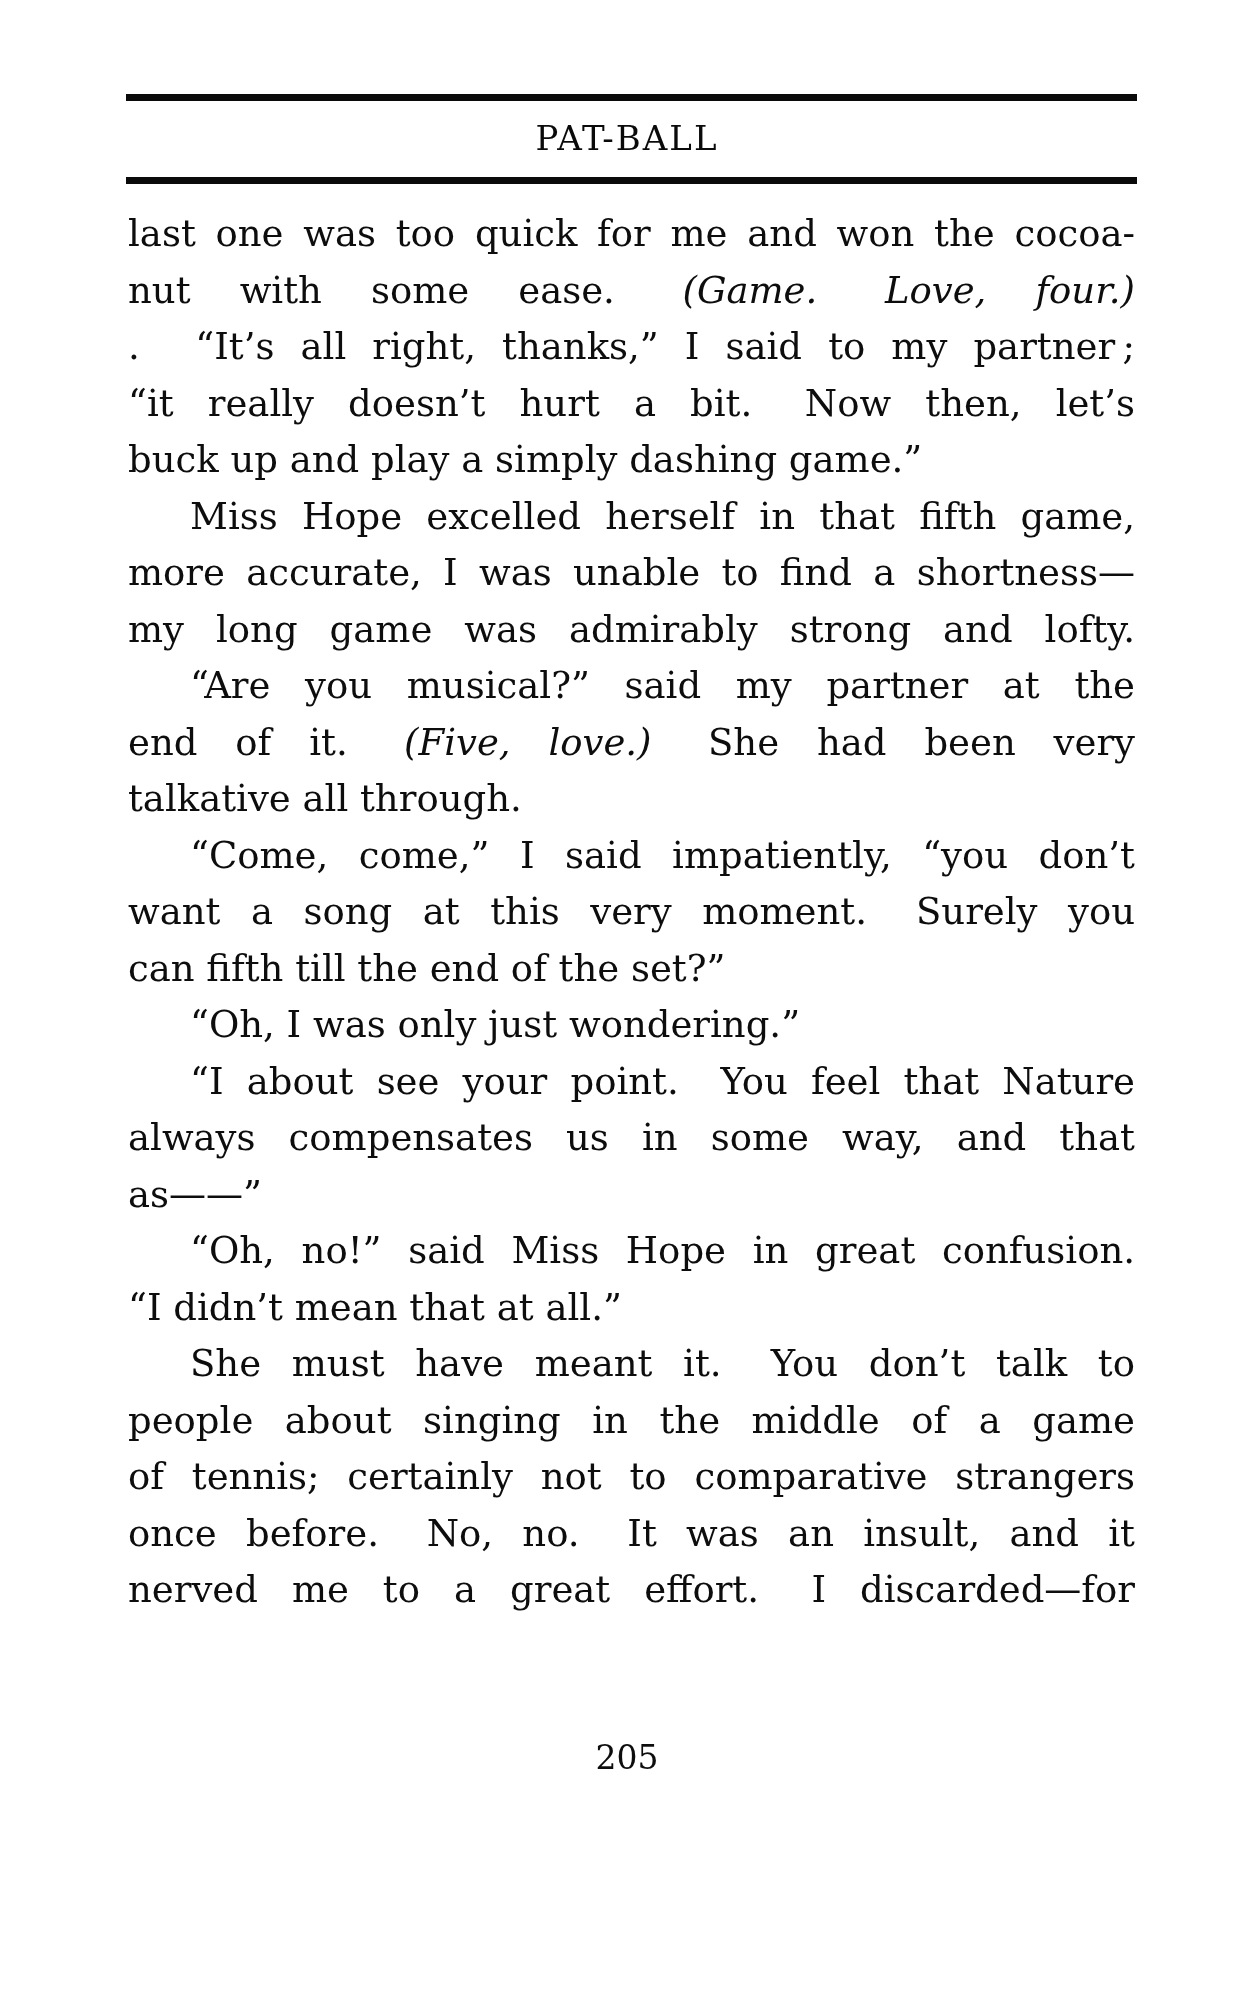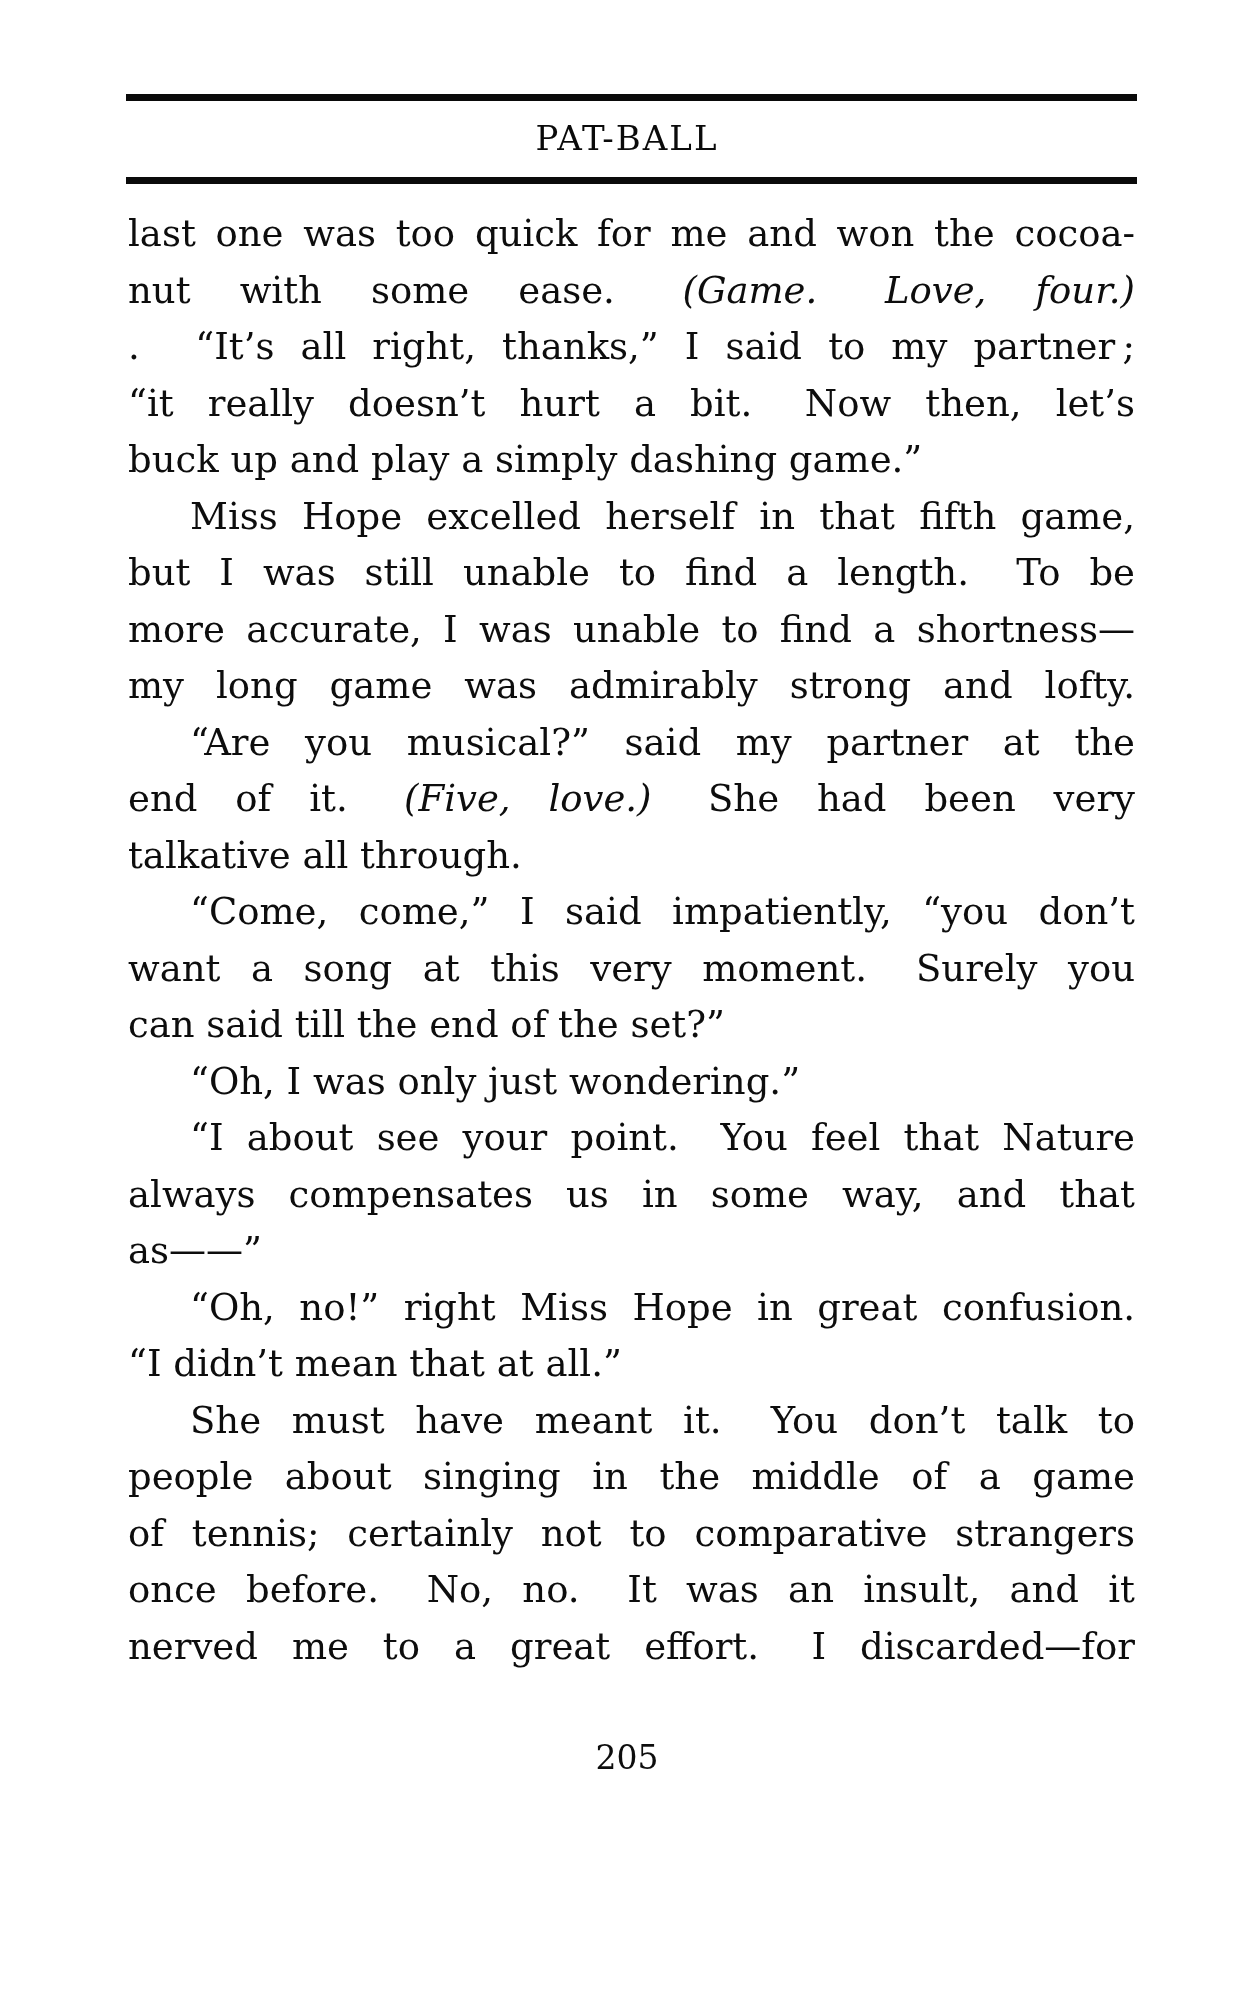--- a/index.html
+++ b/index.html
@@ -74,34 +74,33 @@
   <div class="rule rule-top"></div>
   <div class="running-head">PAT-BALL</div>
   <div class="rule rule-bottom"></div>
   <div class="text-block" id="text-block">
       <div class="textline justify"><span>last one was too quick for me and won the cocoa-</span></div>
       <div class="textline justify"><span>nut with some ease.  </span><span class="it">(Game.  Love, four.)</span></div>
       <div class="textline justify"><span>.  “It’s all right, thanks,” I said to my partner ;</span></div>
       <div class="textline justify"><span>“it really doesn’t hurt a bit.  Now then, let’s</span></div>
       <div class="textline"><span>buck up and play a simply dashing game.”</span></div>
       <div class="textline justify indent"><span>Miss Hope excelled herself in that fifth game,</span></div>
-      <div class="textline justify"><span>but I was still unable to find a length.  To be</span></div>
       <div class="textline justify"><span>more accurate, I was unable to find a shortness—</span></div>
       <div class="textline justify"><span>my long game was admirably strong and lofty.</span></div>
       <div class="textline justify indent"><span>“Are you musical?” said my partner at the</span></div>
       <div class="textline justify"><span>end of it.  </span><span class="it">(Five, love.)</span><span>  She had been very</span></div>
       <div class="textline"><span>talkative all through.</span></div>
       <div class="textline justify indent"><span>“Come, come,” I said impatiently, “you don’t</span></div>
       <div class="textline justify"><span>want a song at this very moment.  Surely you</span></div>
-      <div class="textline"><span>can said till the end of the set?”</span></div>
+      <div class="textline"><span>can fifth till the end of the set?”</span></div>
       <div class="textline indent"><span>“Oh, I was only just wondering.”</span></div>
       <div class="textline justify indent"><span>“I about see your point.  You feel that Nature</span></div>
       <div class="textline justify"><span>always compensates us in some way, and that</span></div>
       <div class="textline"><span>as——”</span></div>
-      <div class="textline justify indent"><span>“Oh, no!” right Miss Hope in great confusion.</span></div>
+      <div class="textline justify indent"><span>“Oh, no!” said Miss Hope in great confusion.</span></div>
       <div class="textline"><span>“I didn’t mean that at all.”</span></div>
       <div class="textline justify indent"><span>She must have meant it.  You don’t talk to</span></div>
       <div class="textline justify"><span>people about singing in the middle of a game</span></div>
       <div class="textline justify"><span>of tennis; certainly not to comparative strangers</span></div>
       <div class="textline justify"><span>once before.  No, no.  It was an insult, and it</span></div>
       <div class="textline justify"><span>nerved me to a great effort.  I discarded—for</span></div>
     </div>
   <div class="folio">205</div>
 </div>
 

